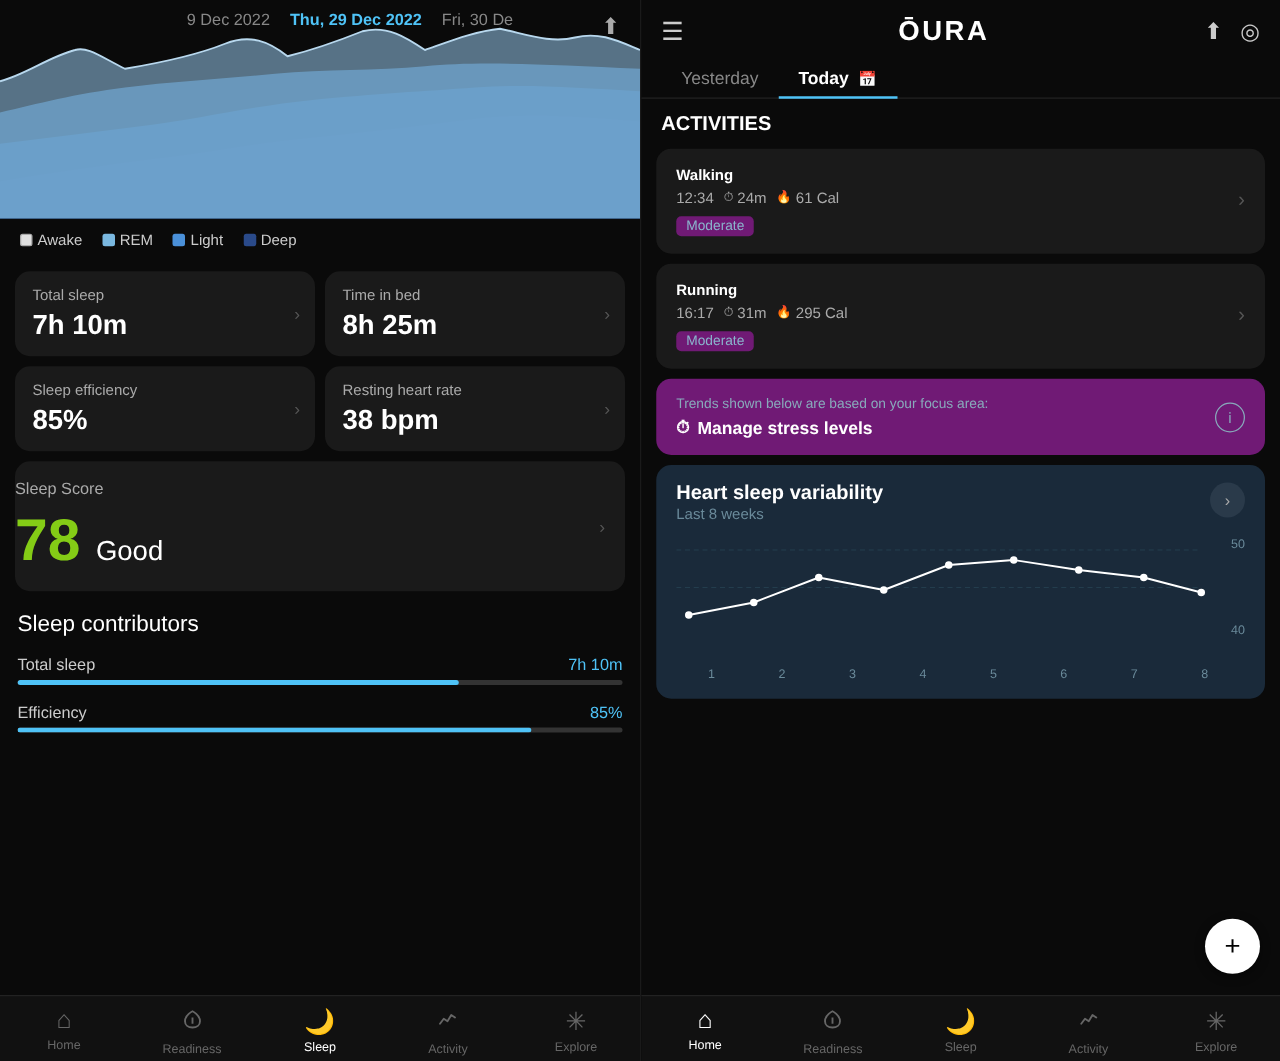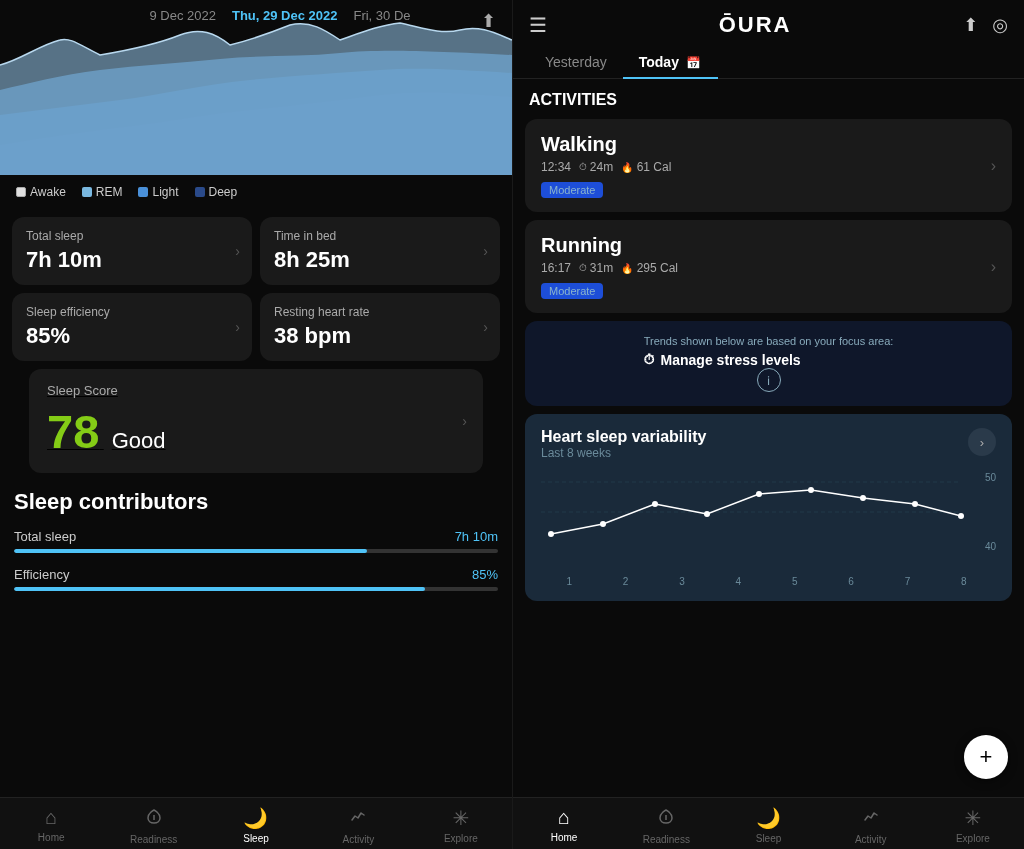--- a/index.html
+++ b/index.html
@@ -110,25 +110,24 @@
       right: 12px;
       top: 50%;
       transform: translateY(-50%);
       color: #555;
       font-size: 14px;
     }
 
     .score-card {
       background: #1a1a1a;
       border-radius: 12px;
-      margin: 0 29px;
-      padding: 14px 18px;
+      margin: 0 12px;
+      padding: 14px 0;
       position: relative;
       flex-shrink: 0;
-      text-decoration: underline;
     }
     .score-label {
       font-size: 13px;
       color: #aaa;
       margin-bottom: 6px;
     }
     .score-value {
       font-size: 47px;
       font-weight: 700;
       color: #84cc16;
@@ -146,22 +145,22 @@
       transform: translateY(-50%);
       color: #555;
       font-size: 14px;
     }
 
     .contributors-section {
       padding: 16px 14px 8px;
       flex-shrink: 0;
     }
     .contributors-title {
-      font-size: 22px;
-      font-weight: 700;
+      font-size: 18px;
+      font-weight: 400;
       color: #fff;
       margin-bottom: 14px;
     }
 
     .contributor-row {
       margin-bottom: 14px;
     }
     .contributor-header {
       display: flex;
       justify-content: space-between;
@@ -311,60 +310,59 @@
       background: #1a1a1a;
       border-radius: 12px;
       padding: 14px 16px;
       margin-bottom: 8px;
       display: flex;
       justify-content: space-between;
       align-items: center;
     }
     .activity-info {}
     .activity-name {
-      font-size: 20px;
+      font-size: 12px;
       font-weight: 600;
       color: #fff;
       margin-bottom: 4px;
     }
     .activity-details {
       display: flex;
       align-items: center;
       gap: 8px;
       font-size: 12px;
       color: #aaa;
       margin-bottom: 6px;
     }
     .activity-detail-item {
       display: flex;
       align-items: center;
       gap: 3px;
     }
     .activity-badge {
       display: inline-block;
-      background: #1d4ed8;
+      background: #701a75;
       color: #8ab4cc;
       font-size: 11px;
       padding: 2px 8px;
       border-radius: 4px;
     }
     .activity-arrow {
       color: #555;
       font-size: 16px;
     }
 
     .focus-card {
-      background: #0f172a;
+      background: #701a75;
       border-radius: 12px;
       padding: 14px 16px;
       margin-bottom: 8px;
       display: flex;
       align-items: center;
       justify-content: space-between;
-      flex-direction: column;
     }
     .focus-text {}
     .focus-label {
       font-size: 11px;
       color: #8ab;
       margin-bottom: 4px;
     }
     .focus-value {
       font-size: 14px;
       font-weight: 600;

